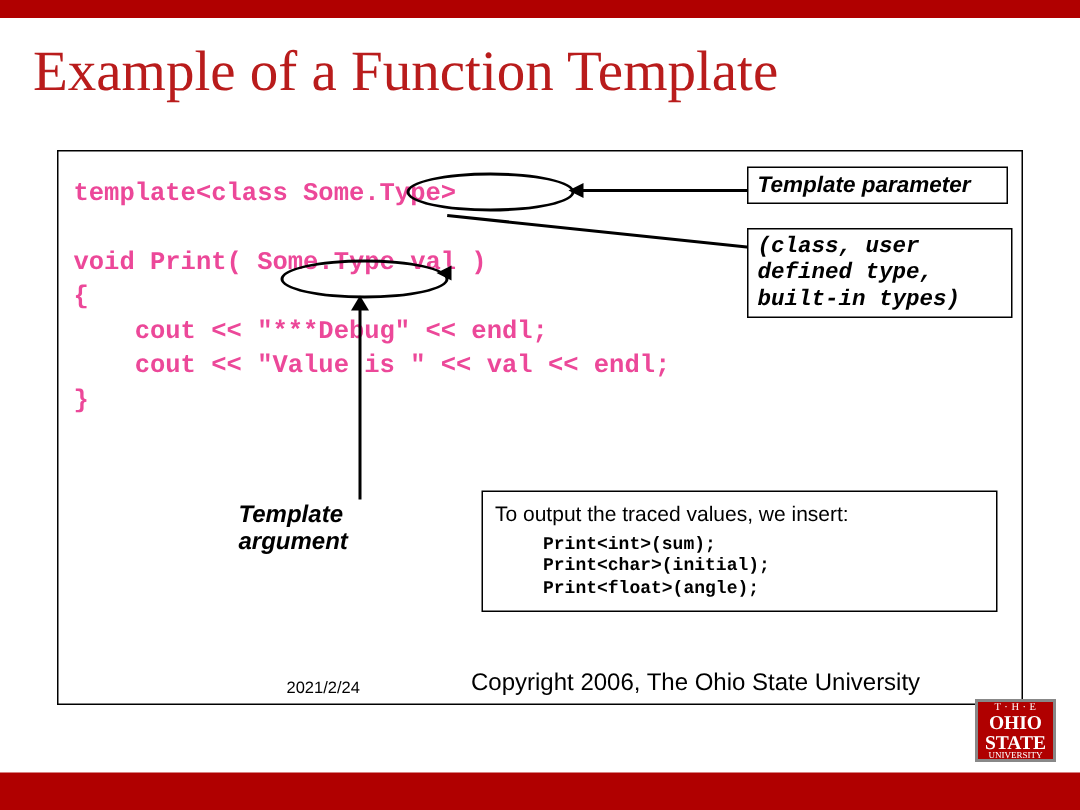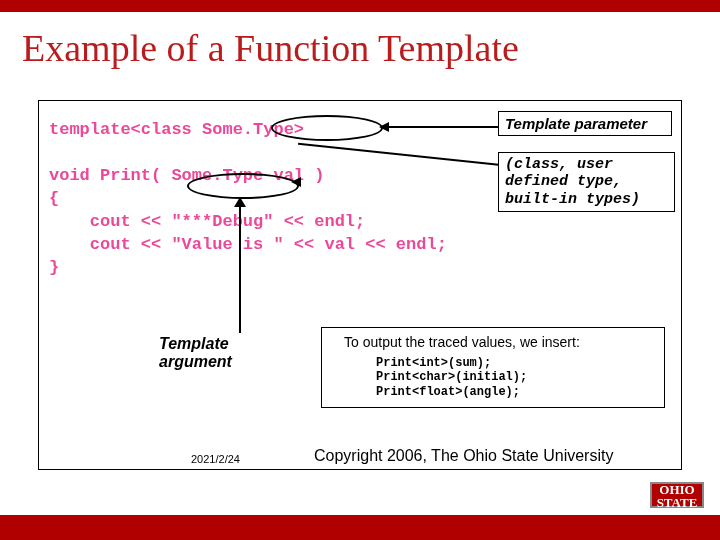--- a/index.html
+++ b/index.html
@@ -82,21 +82,21 @@
     font-size: 16px;
     line-height: 1.1;
   }
   .insert-box {
     position: absolute;
     top: 226px;
     left: 282px;
     width: 344px;
     border: 1px solid #000;
     background: #fff;
-    padding: 6px 8px 8px 22px;
+    padding: 6px 8px 8px 8px;
   }
   .insert-caption {
     font-family: Arial, sans-serif;
     font-size: 14px;
     margin-bottom: 6px;
   }
   .insert-code {
     font-family: 'Courier New', monospace;
     font-weight: bold;
     font-size: 12px;
@@ -156,21 +156,21 @@
     left: 275px;
     font-family: Arial, sans-serif;
     font-size: 16px;
     color: #000;
   }
   .osu-logo {
     position: absolute;
     bottom: 32px;
     right: 16px;
     width: 54px;
-    height: 26px;
+    height: 42px;
     background: #b00000;
     border: 2px solid #888;
     display: flex;
     flex-direction: column;
     align-items: center;
     justify-content: center;
     color: #fff;
     font-family: 'Times New Roman', serif;
   }
   .osu-logo .t { font-size: 7px; letter-spacing: 0.3px; }

